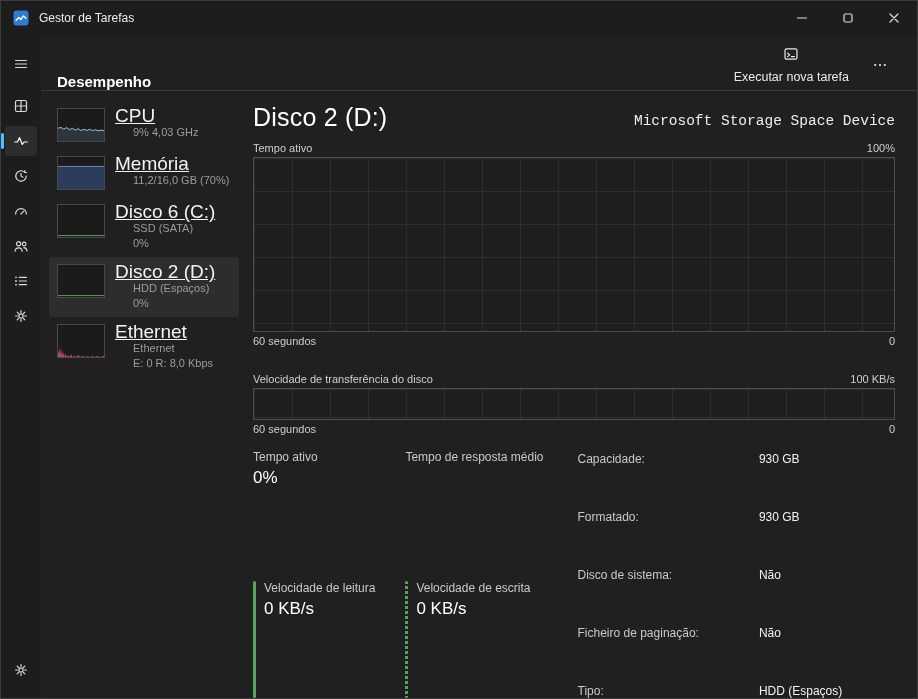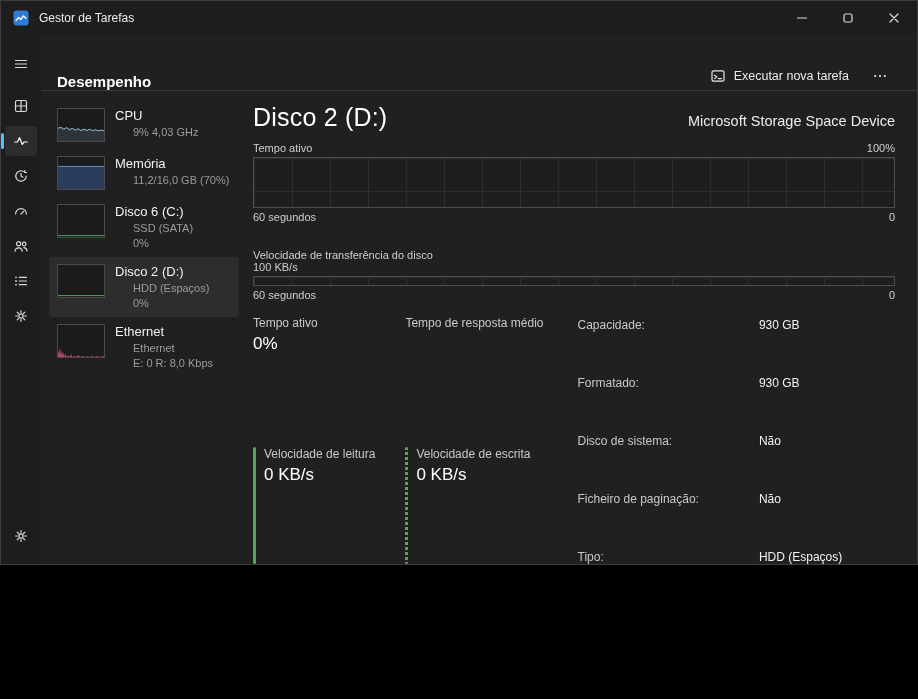--- a/index.html
+++ b/index.html
@@ -1,17 +1,17 @@
 <!DOCTYPE html>
 <html style="--accent: #4cc2ff; --disk-green: #58a55c; --ethernet-pink: #cf4d76; --cpu-line: #9fc8e8; --memory-fill: #2b3c5c; --memory-line: #6e8fc2; --gpu-line: #8aa3b8;"><head>
 <meta charset="utf-8">
 <style>
   html,body{margin:0;padding:0;background:#000;}
   *{box-sizing:border-box;}
-  .window{width:918px;height:565px;background:#202020;color:#fff;
+  .window{width:918px;height:699px;background:#202020;color:#fff;
     font-family:"Liberation Sans","DejaVu Sans",sans-serif;
     display:flex;flex-direction:column;overflow:hidden;border:1px solid #3c3c3c;}
   
   .ic *{stroke:currentColor;fill:none;stroke-width:1.2;stroke-linecap:round;stroke-linejoin:round;}
   .ic .fdot{fill:currentColor;stroke:none;}
   
   .titlebar{height:34px;flex:0 0 34px;display:flex;align-items:center;background:#1d1d1d;}
   .app-icon{margin:0 10px 0 12px;width:16px;height:16px;display:block;}
   .tb-title{font-size:12px;color:#ececec;}
   .win-controls{margin-left:auto;display:flex;height:100%;}
@@ -26,46 +26,46 @@
   .rail-btn.menu{margin-bottom:12px;}
   .rail-btn.selected{background:#2d2d2d;color:#fff;}
   .rail-btn.selected::before{content:"";position:absolute;left:-4px;top:7px;width:3px;height:16px;
     border-radius:2px;background:var(--accent,#4cc2ff);}
   .rail-spacer{flex:1;}
   
   .content{flex:1;display:flex;flex-direction:column;min-width:0;}
   .page-header{height:56px;flex:0 0 56px;display:flex;align-items:flex-end;padding:0 20px 0 16px;border-bottom:1px solid #3a3a3a;}
   .page-title{font-size:15px;font-weight:bold;color:#fff;}
   .header-actions{margin-left:auto;display:flex;align-items:center;gap:4px;}
-  .task-btn{display:flex;align-items:center;gap:8px;color:#eaeaea;font-size:12.5px;background:transparent;border:0;padding:6px 10px;border-radius:4px;}
+  .task-btn{display:flex;align-items:center;gap:8px;color:#eaeaea;font-size:12.5px;background:transparent;border:0;padding:6px 10px;border-radius:4px;flex-direction:column;}
   .more-btn{width:34px;height:28px;display:flex;align-items:center;justify-content:center;color:#eaeaea;background:transparent;border:0;border-radius:4px;}
   .body{flex:1;display:flex;min-height:0;padding-top:10px;}
   
   .sidebar{width:202px;flex:0 0 202px;padding:0 4px 0 8px;}
   .side-item{display:flex;gap:10px;padding:7px 8px;border-radius:4px;align-items:flex-start;width:100%;background:transparent;border:0;color:inherit;text-align:left;font-family:inherit;}
   .side-item.selected{background:#2d2d2d;}
   .mini-chart{width:48px;height:34px;flex:0 0 48px;background:#1b1b1b;border:1px solid #494949;}
   .mini-chart svg{display:block;width:100%;height:100%;}
-  .side-name{font-size:13px;color:#f2f2f2;line-height:16px;}
+  .side-name{font-size:19px;color:#f2f2f2;line-height:16px;text-decoration:underline;}
   .side-sub{font-size:11px;color:#9c9c9c;line-height:14px;margin-top:1px;margin-left:18px;}
   
   .main{flex:1;min-width:0;padding:0 22px 0 10px;display:flex;flex-direction:column;}
   .main-title-row{display:flex;align-items:flex-end;margin:2px 0 10px;}
   .main-title{font-size:25px;font-weight:300;color:#fff;letter-spacing:.2px;margin:0;}
-  .device-name{margin-left:auto;font-size:14.5px;color:#ececec;padding-bottom:3px;}
+  .device-name{margin-left:auto;font-size:14.5px;color:#ececec;padding-bottom:3px;font-family:Liberation Mono, monospace;}
   .chart-head,.chart-foot{display:flex;justify-content:space-between;font-size:11px;color:#cfcfcf;}
   .chart-head{margin-bottom:3px;}
   .chart-foot{margin-top:3px;}
   .chart{border:1px solid #4d4d4d;background-color:#1e1e1e;
     background-image:linear-gradient(to right,#2e2e2e 1px,transparent 1px),
                      linear-gradient(to bottom,#2e2e2e 1px,transparent 1px);
     background-size:38px 33px;}
   .chart.big{height:331px;}
   .chart.small{height:58px;background-size:38px 28px;}
-  .chart2-head{margin-top:26px;flex-direction:column;}
+  .chart2-head{margin-top:26px;}
   
   .stats{display:flex;margin-top:15px;gap:34px;}
   .stats-left{display:grid;grid-template-columns:max-content max-content;column-gap:30px;row-gap:13px;}
   .stat{display:flex;gap:8px;}
   .stat .lbl{font-size:12px;color:#c9c9c9;}
   .stat .val{font-size:17px;color:#fff;margin-top:4px;}
   .legend-bar{width:3px;border-radius:1.5px;background:var(--disk-green,#58a55c);flex:0 0 3px;}
   .legend-bar.dashed{background:repeating-linear-gradient(to bottom,var(--disk-green,#58a55c) 0 3px,transparent 3px 5px);}
   .details{display:grid;grid-template-columns:max-content max-content;column-gap:34px;row-gap:5px;
     font-size:12px;align-content:start;margin-top:2px;gap:44px;}

